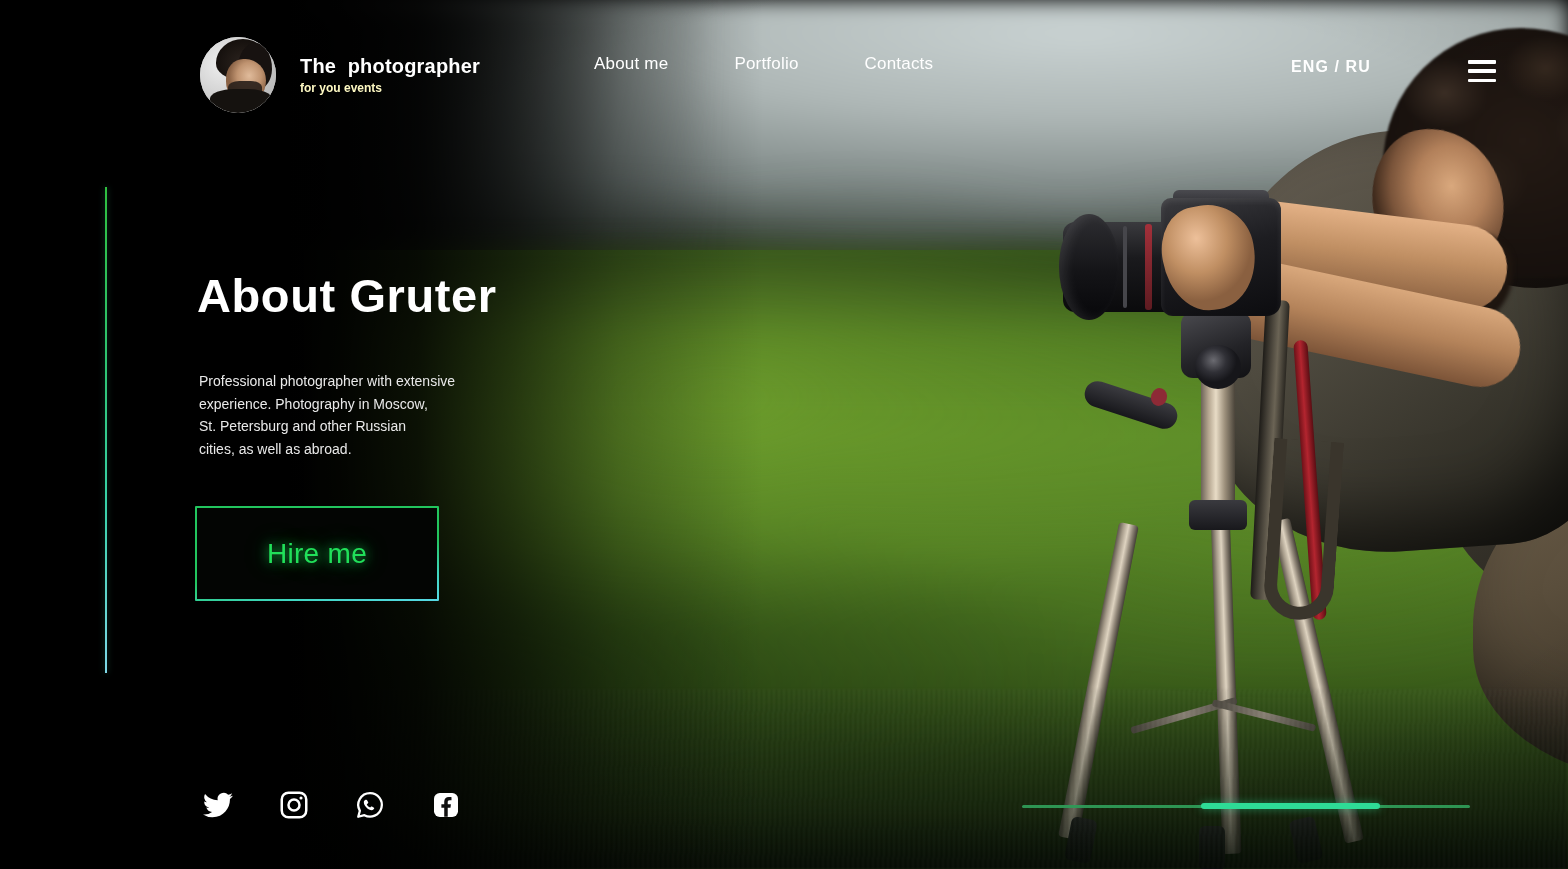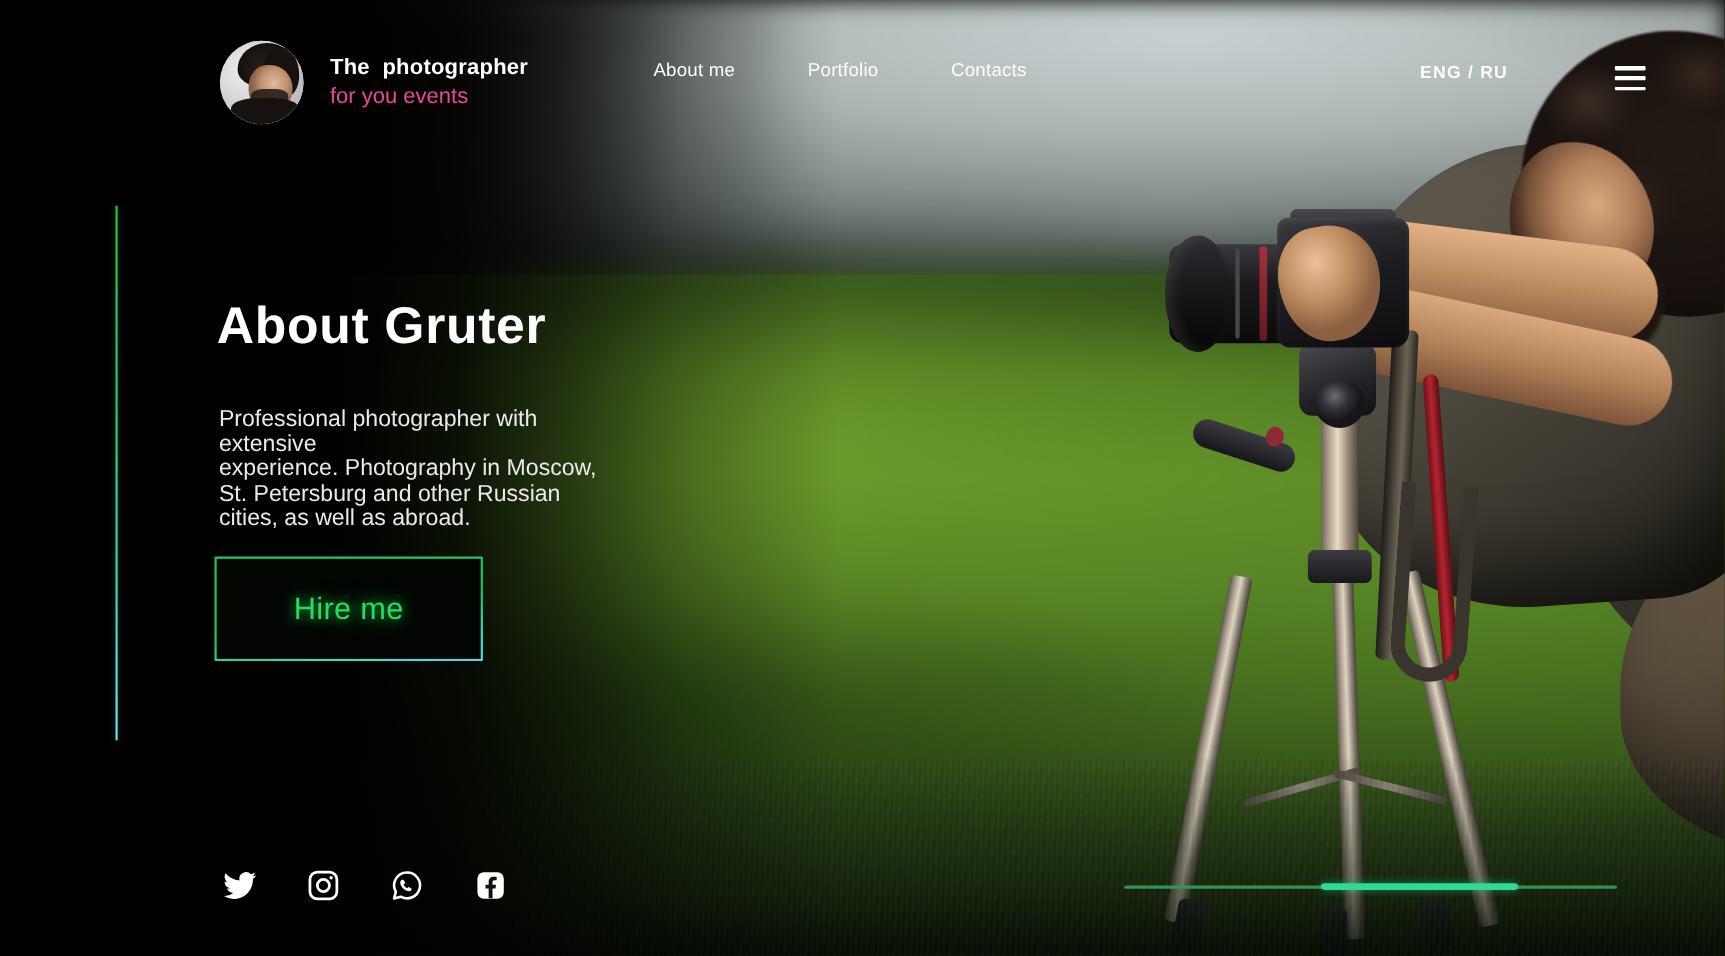--- a/index.html
+++ b/index.html
@@ -313,21 +313,21 @@
   }
   .av-body{
     position:absolute; left:10px; bottom:0; width:62px; height:24px;
     background:#15120f; border-radius:40% 40% 0 0;
   }
   .brand-txt{ line-height:1.25; }
   .brand-title{
     color:#fff; font-size:20px; font-weight:700; letter-spacing:.2px;
     white-space:pre;
   }
-  .brand-sub{ color:#ec4899; font-size:20px; font-weight:400; margin-top:2px; }
+  .brand-sub{ color:#fef9c3; font-size:12px; font-weight:700; margin-top:2px; }
 
   .nav{
     position:absolute; left:594px; top:54px;
     display:flex; gap:0;
   }
   .nav a{
     color:#fff; text-decoration:none; font-size:17px; letter-spacing:.2px;
     padding:0 30px 0 0; margin-right:36px; cursor:pointer;
   }
   .nav a:last-child{ margin-right:0; }
@@ -351,21 +351,21 @@
     box-shadow:0 0 6px rgba(60,200,150,.35);
   }
   .hero{ position:absolute; left:197px; top:0; z-index:9; width:620px; }
   .hero h1{
     position:absolute; top:268px; left:0;
     color:#fff; font-size:47px; font-weight:700; letter-spacing:.6px;
     white-space:nowrap;
   }
   .hero p{
     position:absolute; top:370px; left:2px; width:380px;
-    color:#e9e9e9; font-size:21px; line-height:22.5px; font-weight:400;
+    color:#e9e9e9; font-size:14px; line-height:22.5px; font-weight:400;
     white-space:pre-line;
   }
   .hire{
     position:absolute; top:506px; left:-2px;
     width:244px; height:95px;
     display:flex; align-items:center; justify-content:center;
     background:transparent; cursor:pointer;
     border:none; padding:0;
     position:absolute;
   }

